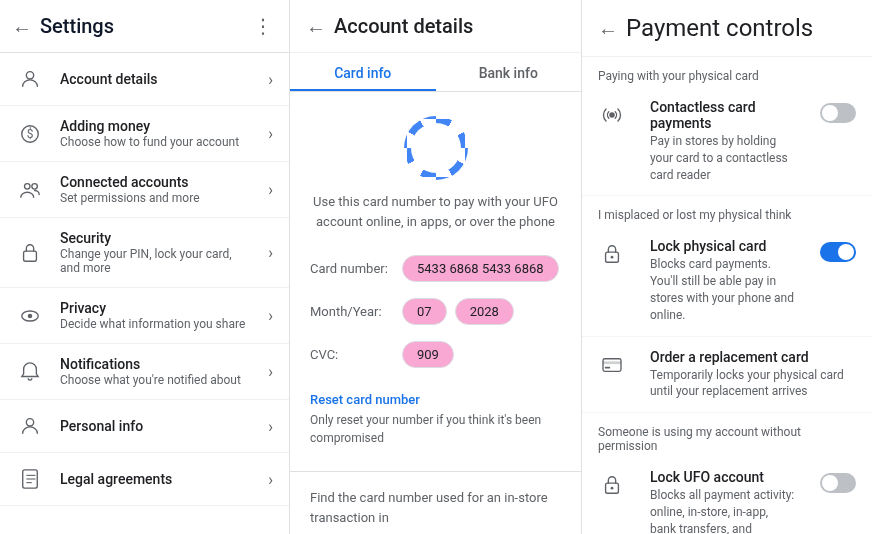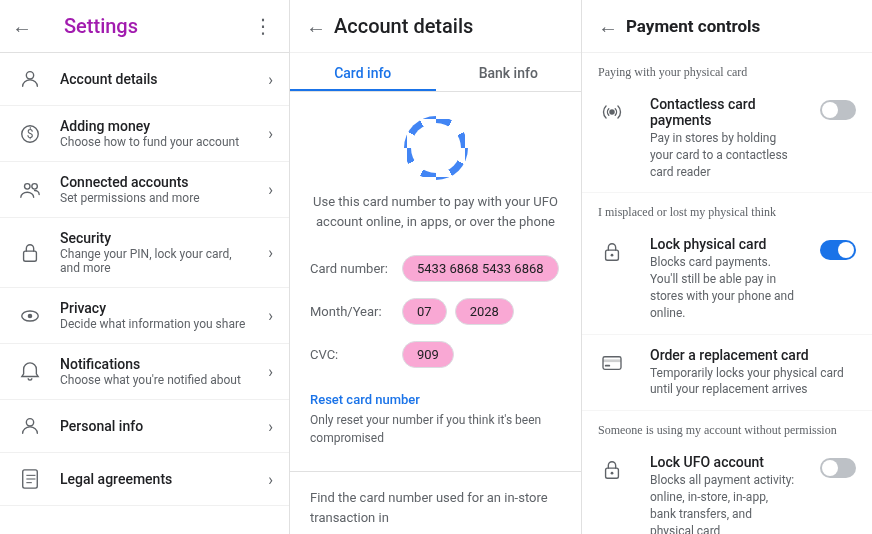--- a/index.html
+++ b/index.html
@@ -30,22 +30,21 @@
       border-bottom: 1px solid #e0e0e0;
     }
     .left-panel-header-left {
       display: flex;
       align-items: center;
       gap: 8px;
     }
     .left-panel-title {
       font-size: 20px;
       font-weight: 500;
-      color: #a21caf;
-      margin-left: 24px;
+      color: #0f172a;
     }
     .settings-item {
       display: flex;
       align-items: center;
       padding: 12px 16px;
       border-bottom: 1px solid #f0f0f0;
       cursor: pointer;
       gap: 16px;
     }
     .settings-item-icon {
@@ -216,29 +215,28 @@
       overflow-y: auto;
     }
     .right-panel-header {
       display: flex;
       align-items: center;
       padding: 14px 16px;
       gap: 8px;
       border-bottom: 1px solid #f0f0f0;
     }
     .right-panel-title {
-      font-size: 17px;
-      font-weight: 700;
+      font-size: 24px;
+      font-weight: 400;
       color: #202124;
     }
     .section-sub-label {
       font-size: 12px;
       color: #5f6368;
       padding: 12px 16px 4px;
-      font-family: Liberation Serif, serif;
     }
     .payment-item {
       display: flex;
       align-items: flex-start;
       padding: 12px 16px;
       gap: 24px;
       border-bottom: 1px solid #f5f5f5;
     }
     .payment-item-icon {
       width: 28px;

